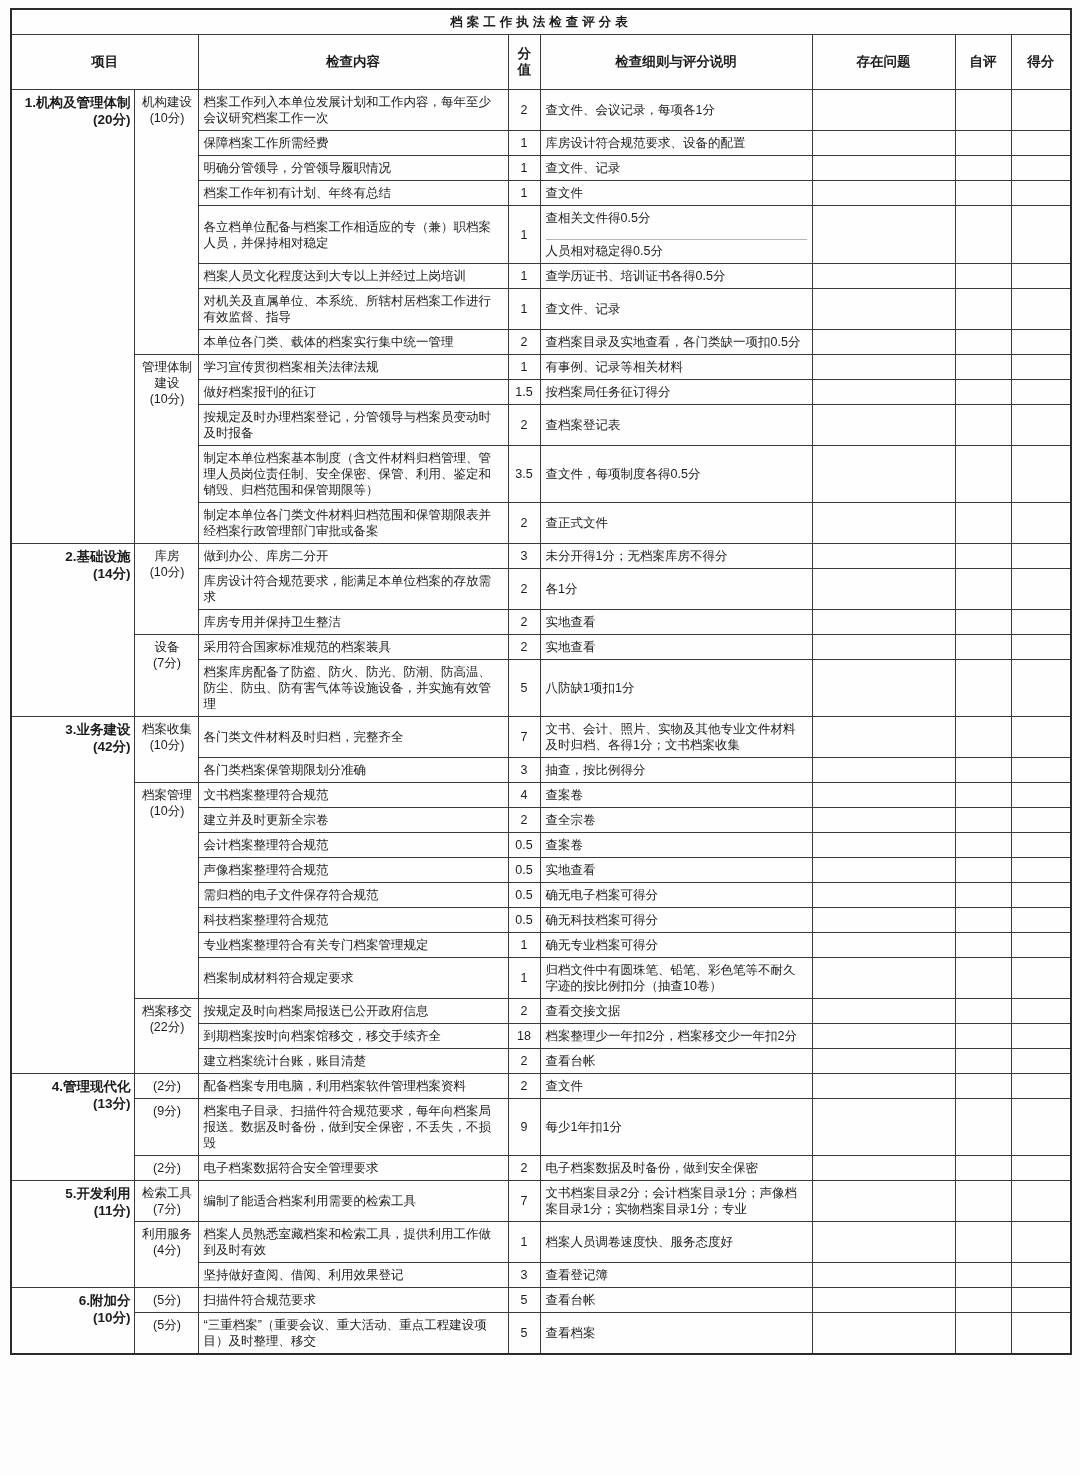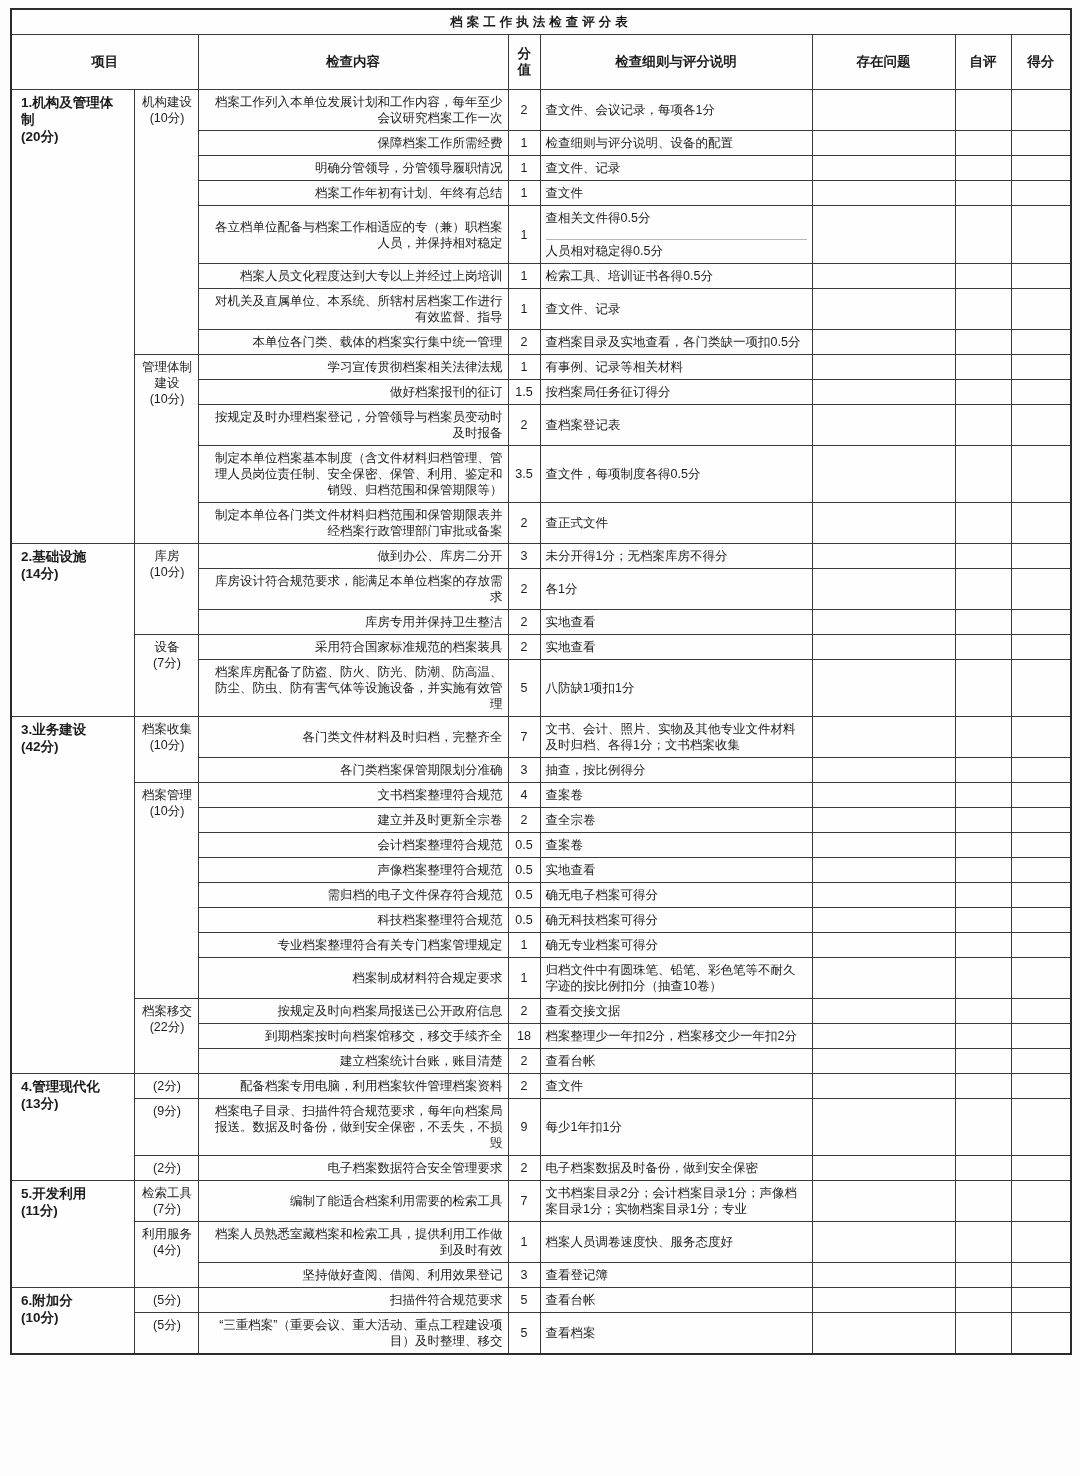--- a/index.html
+++ b/index.html
@@ -20,24 +20,24 @@
     word-break:break-all; overflow:hidden;
   }
   .title-cell {
     font-family:"Liberation Serif","DejaVu Serif",serif;
     font-size:28px; font-weight:bold; letter-spacing:4px;
     text-align:center; padding:5px 0 6px 0;
   }
   tr.head th { font-weight:bold; font-size:13.5px; text-align:center; padding:11px 9px; }
   td.section-cell {
     vertical-align:top; font-weight:bold; font-size:13.5px;
-    line-height:17px; padding:4px 9px; text-align:left;
+    line-height:17px; padding:4px 3px; text-align:right;
   }
   td.group-cell { vertical-align:top; padding:4px 2px 4px 4px; text-align:center; line-height:16px; }
-  td.content-cell { text-align:right;margin-top:12px; }
+  td.content-cell { text-align:left;margin-top:12px; }
   td.score-cell { text-align:center; padding:4px 1px; }
   td.detail-cell { text-align:left;margin-left:8px; }
   .detail-line-1 { border-bottom:1px solid #b5b5b5; padding-bottom:13px; margin-bottom:3px; }
 </style>
 </head>
 <body>
 
 <div class="page">
   <table class="score-table">
     <colgroup>
@@ -77,21 +77,21 @@
           <td class="content-cell">档案工作列入本单位发展计划和工作内容，每年至少会议研究档案工作一次</td>
           <td class="score-cell">2</td>
           <td class="detail-cell">查文件、会议记录，每项各1分</td>
           <td></td>
           <td></td>
           <td></td>
         </tr>
         <tr>
           <td class="content-cell">保障档案工作所需经费</td>
           <td class="score-cell">1</td>
-          <td class="detail-cell">检查细则与评分说明、设备的配置</td>
+          <td class="detail-cell">库房设计符合规范要求、设备的配置</td>
           <td></td>
           <td></td>
           <td></td>
         </tr>
         <tr>
           <td class="content-cell">明确分管领导，分管领导履职情况</td>
           <td class="score-cell">1</td>
           <td class="detail-cell">查文件、记录</td>
           <td></td>
           <td></td>
@@ -112,21 +112,21 @@
             <div class="detail-line-1">查相关文件得0.5分</div>
             <div>人员相对稳定得0.5分</div>
           </td>
           <td></td>
           <td></td>
           <td></td>
         </tr>
         <tr>
           <td class="content-cell">档案人员文化程度达到大专以上并经过上岗培训</td>
           <td class="score-cell">1</td>
-          <td class="detail-cell">检索工具、培训证书各得0.5分</td>
+          <td class="detail-cell">查学历证书、培训证书各得0.5分</td>
           <td></td>
           <td></td>
           <td></td>
         </tr>
         <tr>
           <td class="content-cell">对机关及直属单位、本系统、所辖村居档案工作进行有效监督、指导</td>
           <td class="score-cell">1</td>
           <td class="detail-cell">查文件、记录</td>
           <td></td>
           <td></td>

